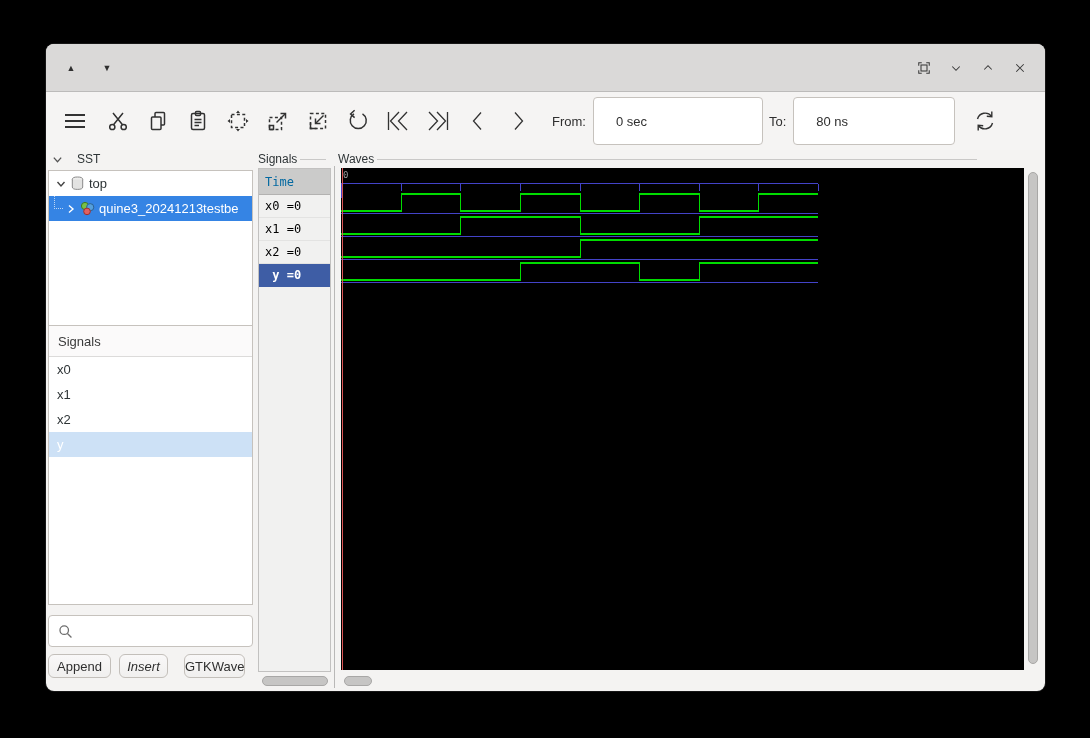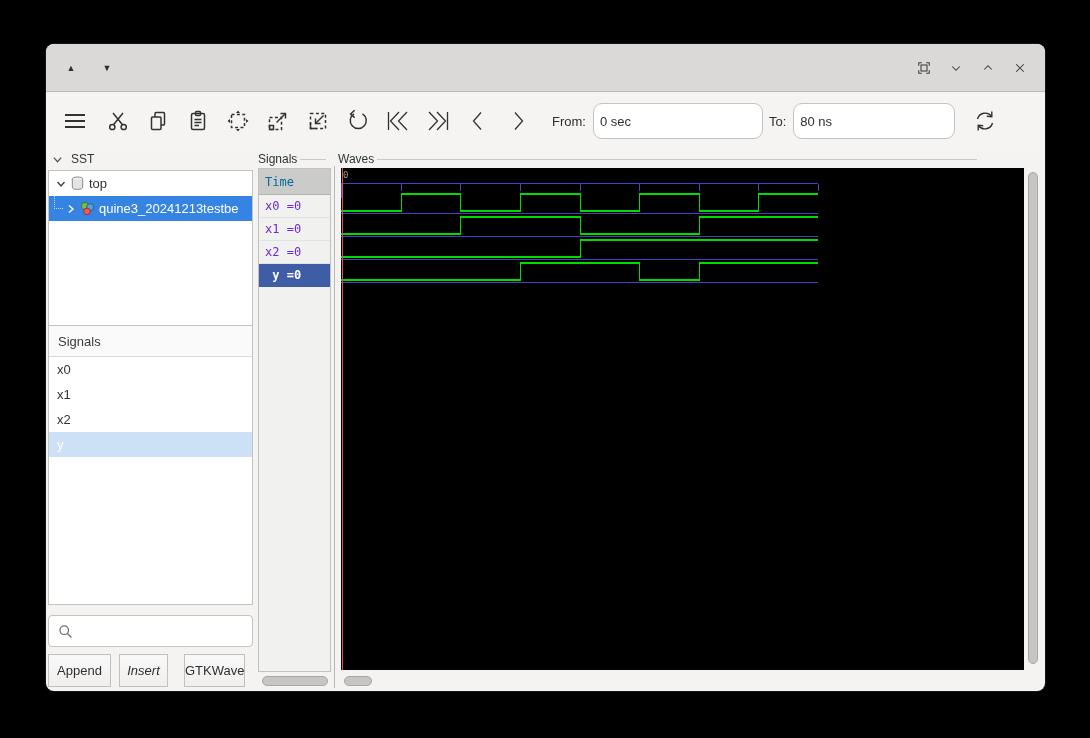--- a/index.html
+++ b/index.html
@@ -19,32 +19,32 @@
   .tb-right { position:absolute; right:16px; top:0; height:48px; display:flex; align-items:center; gap:14px; }
   .tb-ico { width:18px; height:18px; display:flex; align-items:center; justify-content:center; }
   .tb-ico svg { stroke:#3a3a3a; fill:none; stroke-width:1.4; }
 
   
   .toolbar { height:58px; display:flex; align-items:center; padding:0 14px; background:#f5f4f3; }
   .ticon { width:24px; height:24px; margin-right:16px; flex:0 0 auto; display:flex; align-items:center; justify-content:center; }
   .ticon svg { width:24px; height:24px; stroke:#323232; fill:none; stroke-width:1.5; }
   .ticon.wide { width:30px; }
   .tlabel { font-size:13px; color:#2f2f2f; margin:0 7px 0 6px; }
-  .tinput { height:36px; border:1px solid #c6c2bd; border-radius:9px; background:#fff;
-            font-size:13px; color:#2f2f2f; padding:0 6px; font-family:"Liberation Sans",sans-serif; }
+  .tinput { height:48px; border:1px solid #c6c2bd; border-radius:4px; background:#fff;
+            font-size:13px; color:#2f2f2f; padding:0 22px; font-family:"Liberation Sans",sans-serif; }
   .tinput.from { width:170px; }
   .tinput.to { width:162px; }
   .reload { margin-left:18px; margin-right:0; }
 
   
   .content { position:relative; height:541px; }
   .frame-label { position:absolute; font-size:12px; color:#2e3436; }
 
   
-  .sst-label { left:6px; top:2px; display:flex; align-items:center; gap:8px; }
+  .sst-label { left:6px; top:2px; display:flex; align-items:center; gap:14px; }
   .sst-label svg { stroke:#555; fill:none; stroke-width:1.4; }
 
   .sst-tree { position:absolute; left:2px; top:20px; width:205px; height:182px;
               background:#fff; border:1px solid #c6c2bd; overflow:hidden; }
   .tree-row { height:25px; display:flex; align-items:center; font-size:13px; color:#2e3436; padding-left:5px; white-space:nowrap; }
   .tree-row.selected { background:#3584e4; color:#fff; padding-left:3px; }
   .tree-chev { width:13px; height:13px; flex:0 0 auto; margin-right:3px; display:flex; align-items:center; justify-content:center; }
   .tree-chev svg { stroke:#444; fill:none; stroke-width:1.4; }
   .tree-row.selected .tree-chev svg { stroke:#fff; }
   .tree-guide { width:9px; height:13px; border-left:1px dotted #bcd6f5; border-bottom:1px dotted #bcd6f5; margin:-6px 1px 6px 2px; flex:0 0 auto; }
@@ -56,34 +56,34 @@
   .browser-head { height:31px; display:flex; align-items:center; padding-left:9px; font-size:13px; color:#3a3a3a;
                   background:#fbfafa; border-bottom:1px solid #dcdbda; }
   .browser-row { height:25px; display:flex; align-items:center; padding-left:8px; font-size:13px; color:#2e3436; }
   .browser-row.selected { background:#cde1f6; color:#fff; }
 
   .search { position:absolute; left:2px; top:465px; width:205px; height:32px; background:#fff;
             border:1px solid #c6c2bd; border-radius:4px; display:flex; align-items:center; padding-left:8px; }
   .search svg { stroke:#6e6e6e; fill:none; stroke-width:1.5; }
 
   .btnrow { position:absolute; left:2px; top:504px; width:205px; display:flex; }
-  .gbtn { height:33px; background:linear-gradient(#f9f8f8,#f0efee); border:1px solid #c3bfba; border-radius:0;
+  .gbtn { height:24px; background:linear-gradient(#f9f8f8,#f0efee); border:1px solid #c3bfba; border-radius:6px;
           font-size:13px; color:#2f2f2f; font-family:"Liberation Sans",sans-serif; }
   .gbtn.append { width:63px; margin-right:8px; }
   .gbtn.insert { width:49px; margin-right:16px;font-style:italic; }
   .gbtn.replace { width:61px; }
 
   
   .names-label { left:212px; top:2px; }
   .names-label::after { content:""; display:inline-block; width:26px; height:1px; background:#c9c8c7; vertical-align:middle; margin-left:3px; }
   .names-col { position:absolute; left:212px; top:18px; width:73px; height:504px; background:#f1f1f0;
                border:1px solid #c2c1c0; font-family:"DejaVu Sans Mono", monospace; font-size:12px; }
   .time-head { height:26px; background:#cbcbca; border-bottom:1px solid #b3b2b1; display:flex; align-items:center;
                padding-left:6px; color:#0369a1; }
-  .name-row { height:23px; display:flex; align-items:center; padding-left:6px; color:#6d28d9;
+  .name-row { height:23px; display:flex; align-items:center; padding-left:6px; color:#000000;
               border-bottom:1px solid #e3e3e2; white-space:pre; }
   .name-row.selected { background:#3e5da5; color:#fff; border-bottom-color:#3e5da5;font-weight:bold; }
   .names-hscroll { position:absolute; left:216px; top:526px; width:66px; height:10px;
                    background:#c6c5c4; border:1px solid #a8a7a6; border-radius:6px; }
 
   .pane-divider { position:absolute; left:288px; top:16px; width:1px; height:522px; background:#b9b8b7; }
 
   
   .waves-label { left:292px; top:2px; }
   .waves-label::after { content:""; display:inline-block; width:600px; height:1px; background:#c9c8c7; vertical-align:middle; margin-left:3px; }

